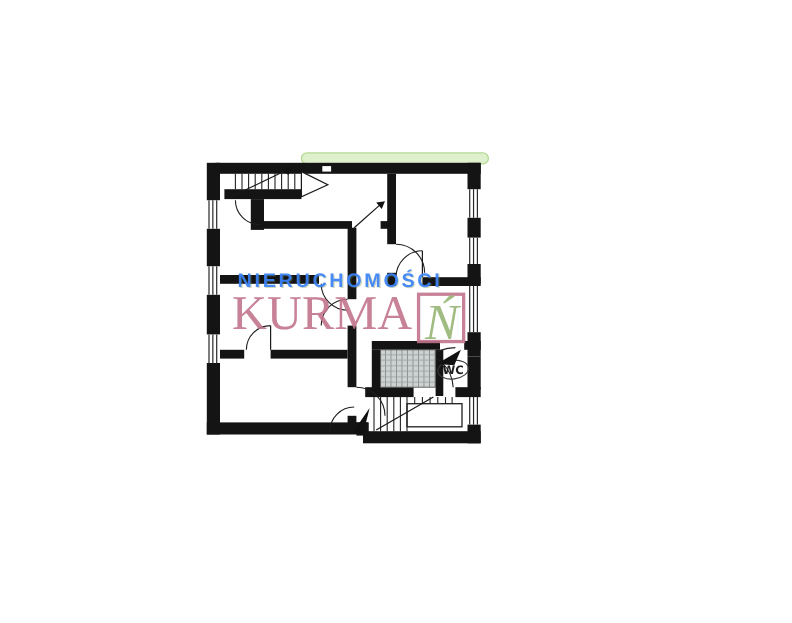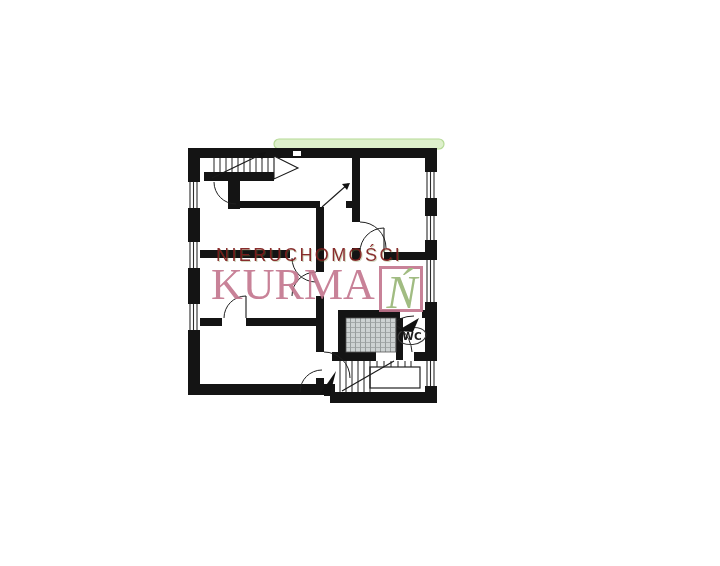--- a/index.html
+++ b/index.html
@@ -13,22 +13,22 @@
   .winline{stroke:#2a2a2a;stroke-width:1.1;}
   .thin{stroke:#1a1a1a;stroke-width:1.1;fill:none;}
   .arc{stroke:#1f1f1f;stroke-width:1;fill:none;}
   .tread{stroke:#222;stroke-width:1;}
   .solid{fill:#111;}
   .notch{fill:#ffffff;}
   .wc-text{font-family:"DejaVu Sans", sans-serif;font-size:10.5px;font-weight:bold;fill:#1c1c1c;}
   
   .wm1{
     position:absolute;left:216px;top:245px;
-    font-family:"Liberation Sans", sans-serif;font-weight:normal;
-    font-size:18px;letter-spacing:2.4px;color:#7f1d1d;opacity:.93;
+    font-family:"Liberation Sans", sans-serif;font-weight:bold;
+    font-size:18px;letter-spacing:2.4px;color:#3b82f6;opacity:.93;
     text-shadow:1px 1px 0 rgba(120,140,70,.35);
     white-space:nowrap;
   }
   .wm2{
     position:absolute;left:211px;top:263px;height:48px;
     font-family:"Liberation Serif", serif;font-size:44px;line-height:44px;
     color:#c3758d;opacity:.9;display:flex;align-items:flex-start;white-space:nowrap;text-align:right;
   }
   .nbox{
     display:inline-flex;align-items:center;justify-content:center;

